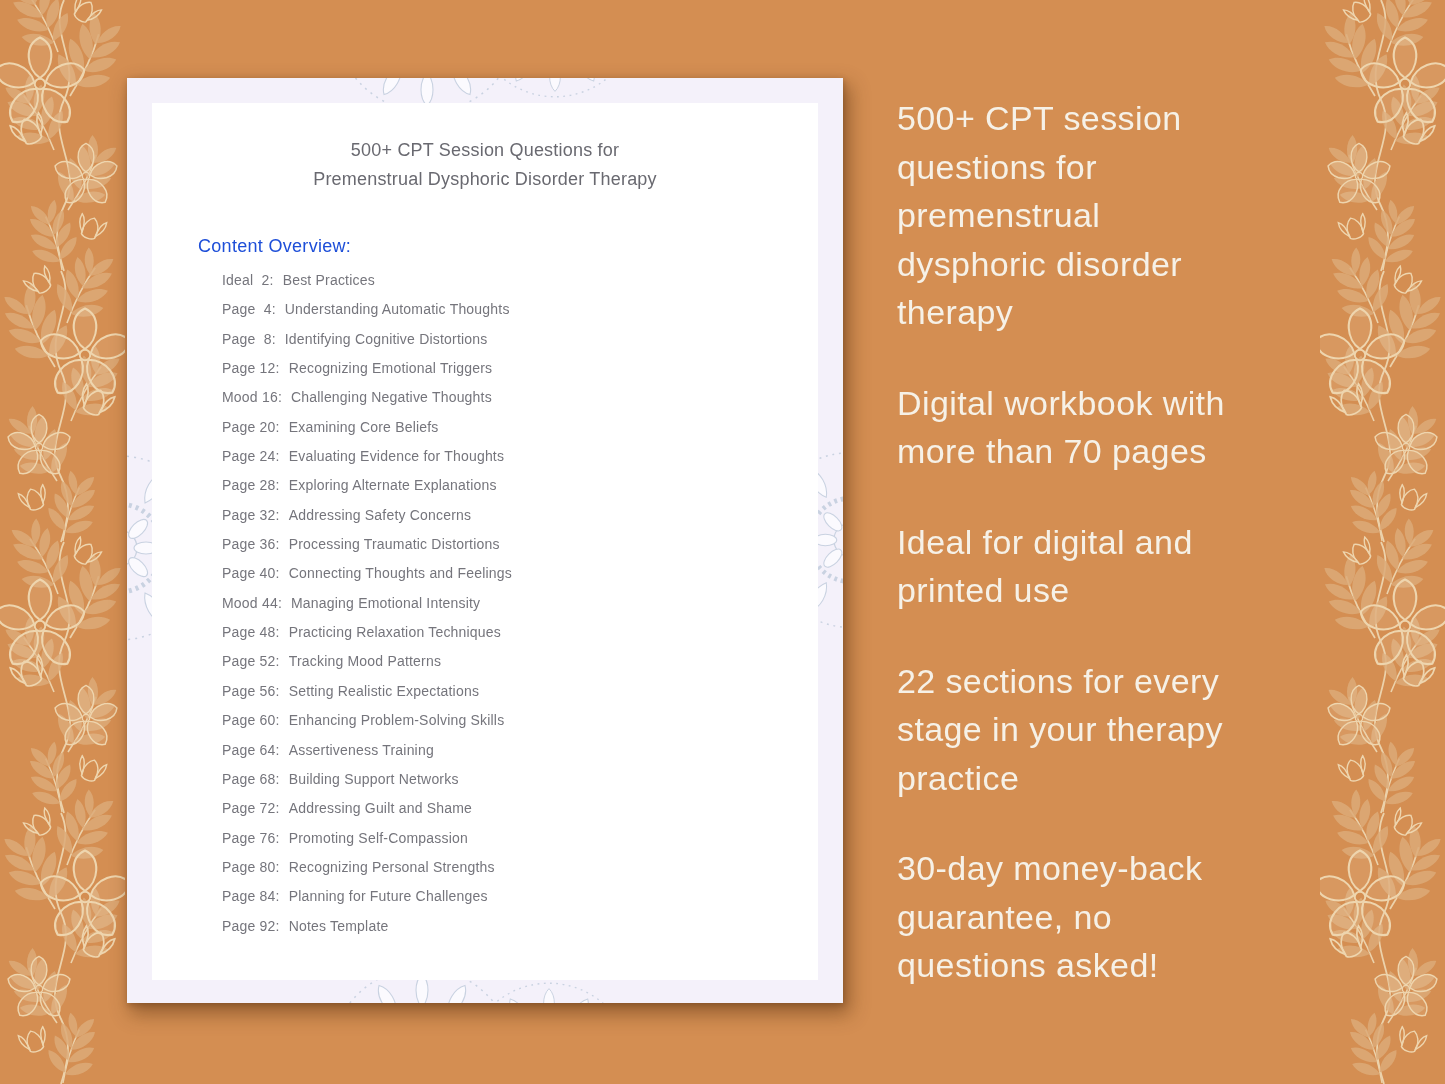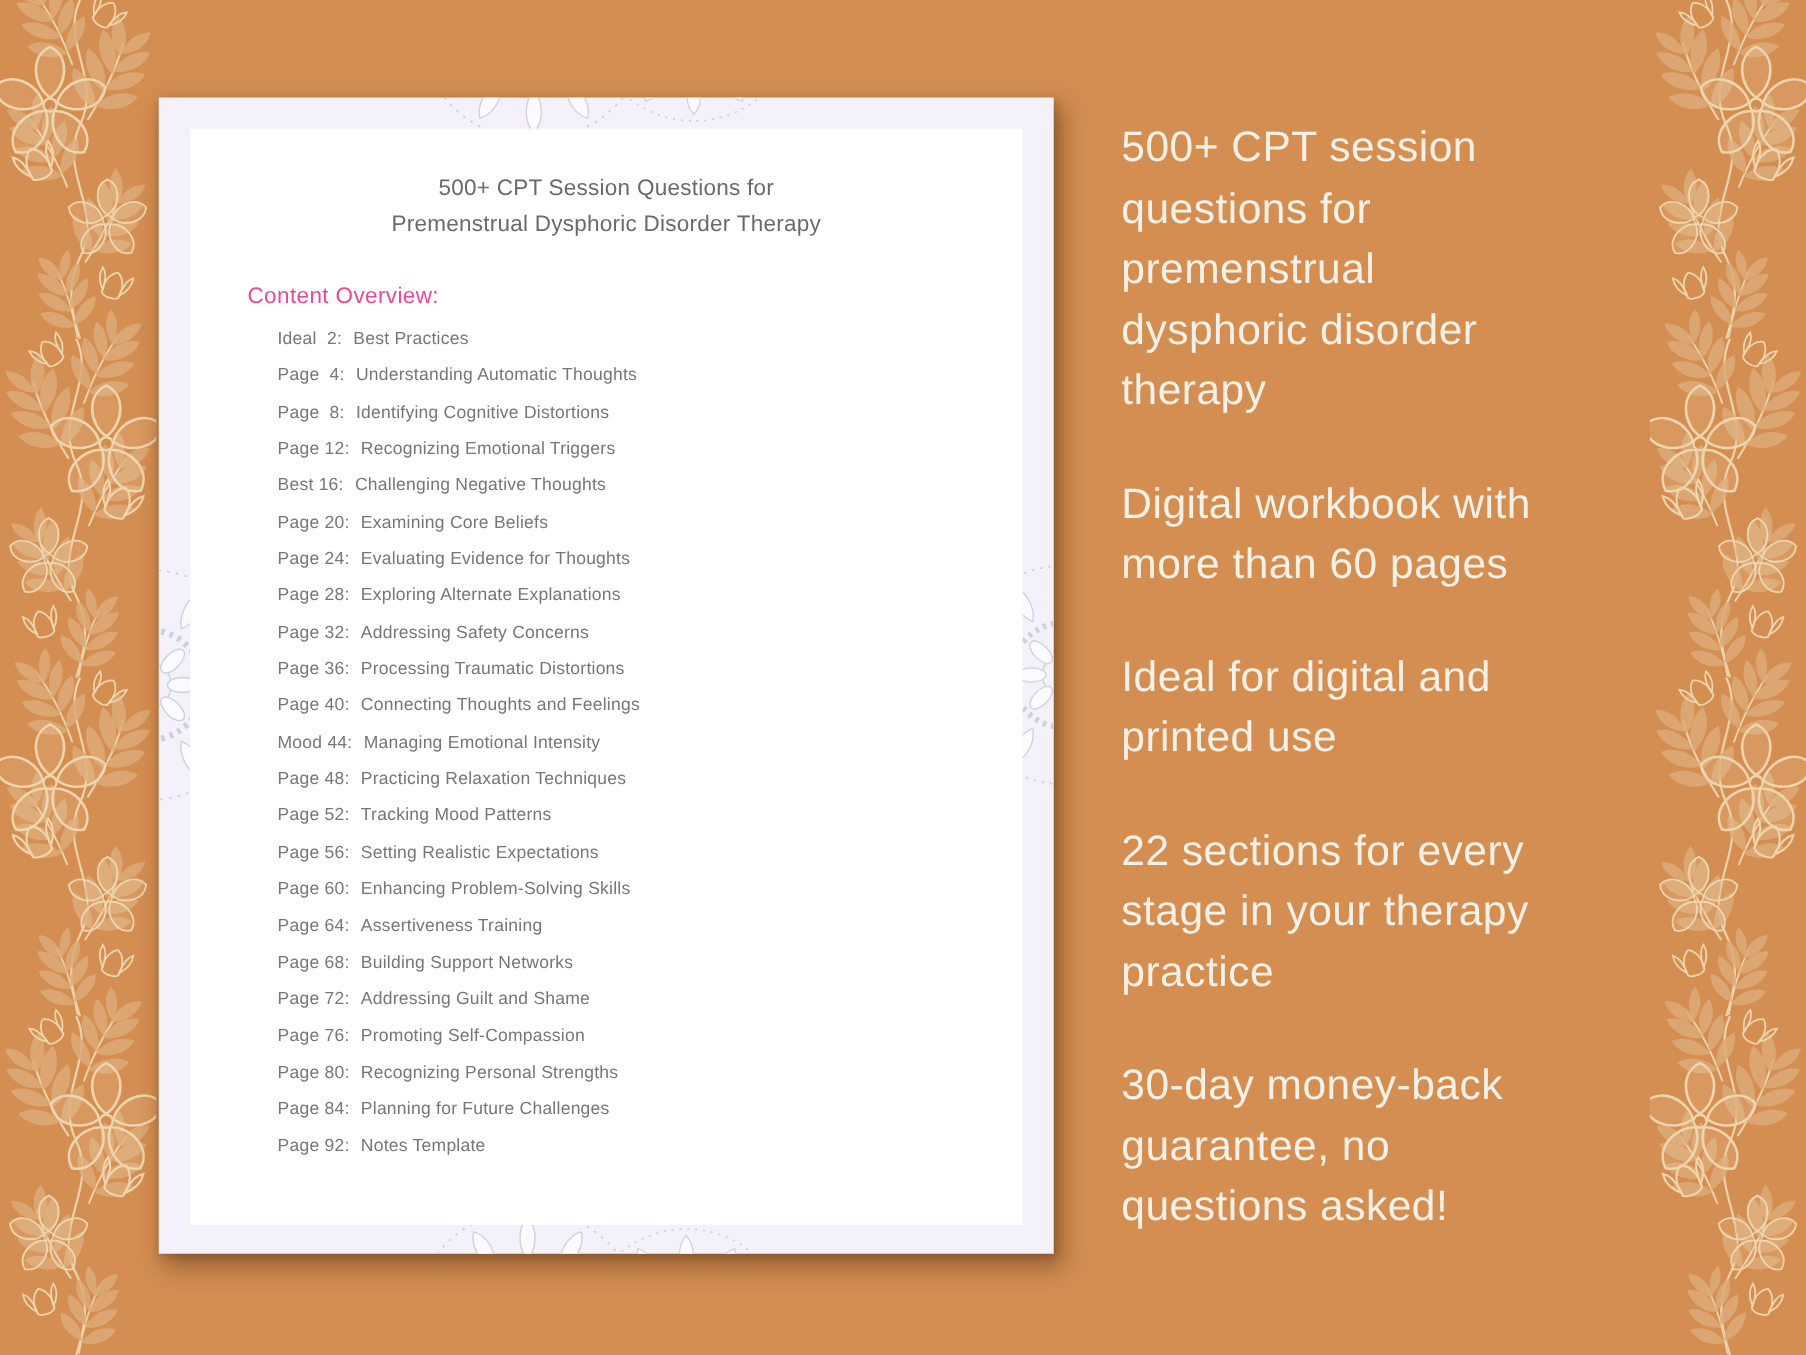--- a/index.html
+++ b/index.html
@@ -40,24 +40,24 @@
 
   .doc-title {
     margin: 33px 20px 0 20px;
     text-align: center;
     font-size: 18px;
     line-height: 29px;
     letter-spacing: 0.2px;
     color: #696970;
   }
   .overview-heading {
-    margin: 32px 0 0 46px;
+    margin: 42px 0 0 46px;
     font-size: 18px;
     letter-spacing: 0.3px;
-    color: #ec4899;
+    color: #1d4ed8;
   }
   .toc {
     margin: 9px 0 0 70px;
   }
   .toc-row {
     font-size: 14px;
     line-height: 29.35px;
     color: #75757c;
     letter-spacing: 0.2px;
   }
@@ -188,21 +188,21 @@
       <div>Premenstrual Dysphoric Disorder Therapy</div>
     </div>
 
     <div class="overview-heading">Content Overview:</div>
 
     <div class="toc">
       <div class="toc-row"><span class="toc-page">Ideal  2:</span><span class="toc-title">Best Practices</span></div>
       <div class="toc-row"><span class="toc-page">Page  4:</span><span class="toc-title">Understanding Automatic Thoughts</span></div>
       <div class="toc-row"><span class="toc-page">Page  8:</span><span class="toc-title">Identifying Cognitive Distortions</span></div>
       <div class="toc-row"><span class="toc-page">Page 12:</span><span class="toc-title">Recognizing Emotional Triggers</span></div>
-      <div class="toc-row"><span class="toc-page">Best 16:</span><span class="toc-title">Challenging Negative Thoughts</span></div>
+      <div class="toc-row"><span class="toc-page">Mood 16:</span><span class="toc-title">Challenging Negative Thoughts</span></div>
       <div class="toc-row"><span class="toc-page">Page 20:</span><span class="toc-title">Examining Core Beliefs</span></div>
       <div class="toc-row"><span class="toc-page">Page 24:</span><span class="toc-title">Evaluating Evidence for Thoughts</span></div>
       <div class="toc-row"><span class="toc-page">Page 28:</span><span class="toc-title">Exploring Alternate Explanations</span></div>
       <div class="toc-row"><span class="toc-page">Page 32:</span><span class="toc-title">Addressing Safety Concerns</span></div>
       <div class="toc-row"><span class="toc-page">Page 36:</span><span class="toc-title">Processing Traumatic Distortions</span></div>
       <div class="toc-row"><span class="toc-page">Page 40:</span><span class="toc-title">Connecting Thoughts and Feelings</span></div>
       <div class="toc-row"><span class="toc-page">Mood 44:</span><span class="toc-title">Managing Emotional Intensity</span></div>
       <div class="toc-row"><span class="toc-page">Page 48:</span><span class="toc-title">Practicing Relaxation Techniques</span></div>
       <div class="toc-row"><span class="toc-page">Page 52:</span><span class="toc-title">Tracking Mood Patterns</span></div>
       <div class="toc-row"><span class="toc-page">Page 56:</span><span class="toc-title">Setting Realistic Expectations</span></div>
@@ -218,21 +218,21 @@
   </div>
 </div>
 
 <div class="marketing">
   <p class="mkt-block">500+ CPT session
 questions for
 premenstrual
 dysphoric disorder
 therapy</p>
   <p class="mkt-block">Digital workbook with
-more than 60 pages</p>
+more than 70 pages</p>
   <p class="mkt-block">Ideal for digital and
 printed use</p>
   <p class="mkt-block">22 sections for every
 stage in your therapy
 practice</p>
   <p class="mkt-block">30-day money-back
 guarantee, no
 questions asked!</p>
 </div>
 

